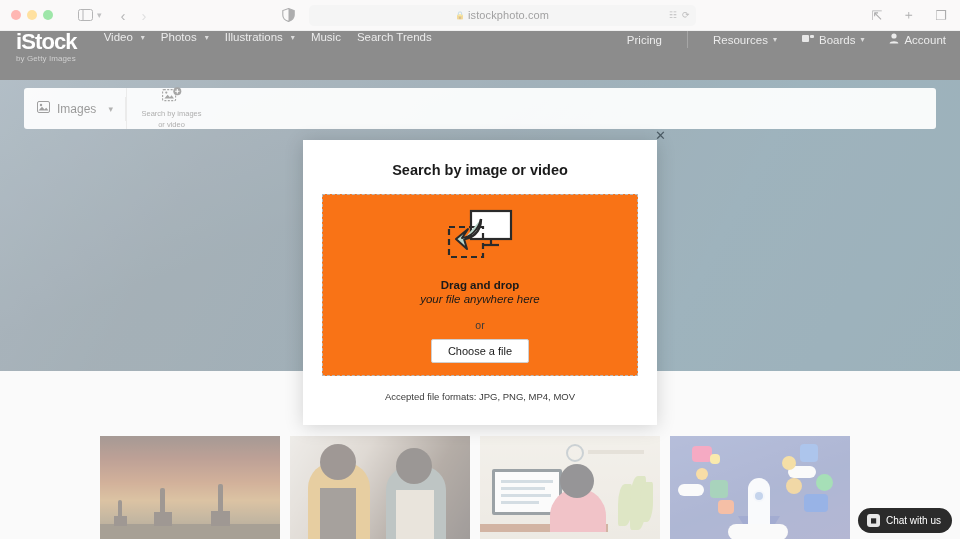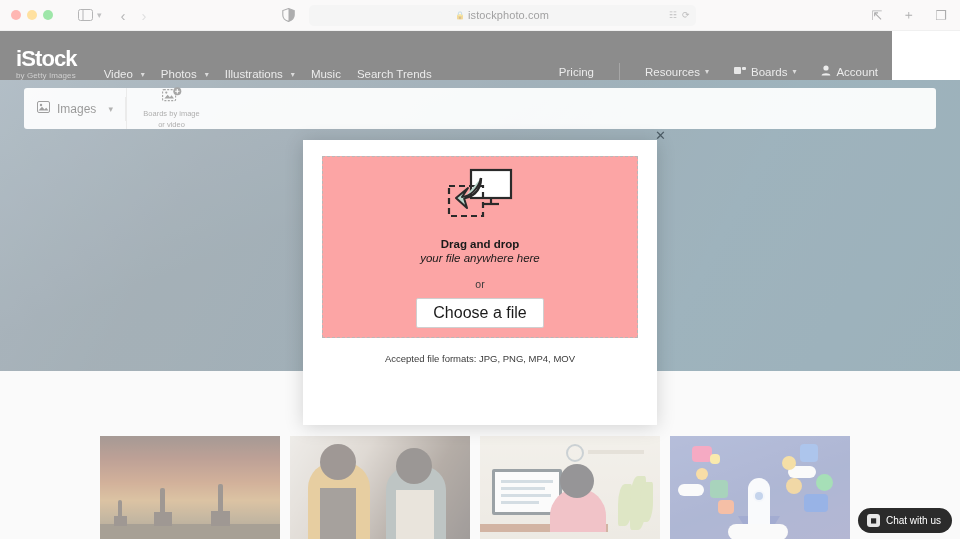--- a/index.html
+++ b/index.html
@@ -46,22 +46,22 @@
     position: absolute; right: 6px; display: flex; align-items: center; gap: 5px;
     font-size: 9px; color: #6a6a6c;
   }
   .chrome-right {
     position: absolute; right: 13px; display: flex; align-items: center; gap: 20px;
     color: #4a4a4c; font-size: 13px;
   }
 
   
   .site-header {
-    position: absolute; top: 31px; left: 0; width: 892px; height: 49px;
-    background: #000; display: flex; align-items: flex-end;
+    position: absolute; top: 31px; left: 0; width: 960px; height: 49px;
+    background: #000; display: flex; align-items: flex-start;
   }
   .logo { margin-left: 16px; line-height: 1; }
   .logo .mark {
     color: #fff; font-size: 22px; font-weight: bold; letter-spacing: -.9px;
     font-family: "Liberation Sans", sans-serif;
   }
   .logo .sub { color: #9b9b9b; font-size: 8px; margin-top: 2px; letter-spacing: .1px; }
   .main-nav { display: flex; align-items: center; gap: 16px; margin-left: 27px; }
   .nav-item {
     color: #d6d6d6; font-size: 11.5px; display: flex; align-items: center; gap: 8px;
@@ -173,30 +173,30 @@
     position: absolute; left: 655px; top: 129px; z-index: 60;
     font-size: 13px; color: #4a5a63; line-height: 1; background: none; border: 0; cursor: pointer;
     font-family: "Liberation Sans", sans-serif;
   }
   .modal-title {
     text-align: center; font-size: 14.5px; font-weight: bold; color: #1a1a1a;
     margin-top: 22px;
   }
   .dropzone {
     margin: 16px 19px 0 19px; height: 182px;
-    border: 1.5px dashed #b8b8b8; background: #fca5a5;
+    border: 1.5px dashed #b8b8b8; background: #f97316;
     display: flex; flex-direction: column; align-items: center; justify-content: center;
   }
   .dz-icon { width: 70px; height: 56px; position: relative; margin-bottom: 16px; }
   .dz-line1 { font-size: 11.5px; color: #1a1a1a; font-weight: bold; }
   .dz-line2 { font-size: 11.5px; color: #1a1a1a; margin-top: 2px; font-style: italic; }
   .dz-or { font-size: 10.5px; color: #3a3a3a; margin-top: 14px; }
   .dz-btn {
     margin-top: 8px; background: #fff; border: 1px solid #cfcfcf; border-radius: 2px;
-    padding: 5px 16px; font-size: 16px; color: #1a1a1a; cursor: pointer;
+    padding: 5px 16px; font-size: 11px; color: #1a1a1a; cursor: pointer;
     font-family: "Liberation Sans", sans-serif;
   }
   .modal-foot {
     text-align: center; font-size: 9.5px; color: #3a3a3a; margin-top: 15px;
   }
 
   
   .chat {
     position: absolute; right: 8px; bottom: 6px; z-index: 70;
     background: #2b2b2b; border-radius: 15px; height: 25px;
@@ -336,21 +336,21 @@
         <div class="sb-img-search">
           <span>
             <svg width="20" height="17" viewBox="0 0 20 17">
               <rect x="0.6" y="2.6" width="13" height="11" rx="1.2" fill="none" stroke="#3a3a3a" stroke-width="1.1" stroke-dasharray="2 1.4"></rect>
               <path d="M2.4 11.6 L5.6 7.8 L7.9 10.2 L9.6 8.3 L12 11.6 Z" fill="#3a3a3a"></path>
               <circle cx="4.3" cy="5.6" r="1.1" fill="#3a3a3a"></circle>
               <circle cx="15.3" cy="4.2" r="4" fill="#3a3a3a"></circle>
               <path d="M15.3 2 V6.4 M13.1 4.2 H17.5" stroke="#fff" stroke-width="1.1"></path>
             </svg>
           </span>
-          <span class="lbl">Boards by image</span>
+          <span class="lbl">Search by images</span>
           <span class="lbl">or video</span>
         </div>
       </div>
 
       <div class="hero-title">G…n.</div>
       <div class="hero-sub">New to iSto…s, photos,</div>
 
     </div>
   </div>
 
@@ -420,20 +420,21 @@
         <div class="ic" style="left:40px;top:18px;width:10px;height:10px;background:#f2d14a;"></div>
       </div>
     </div>
   </div>
 
   <div class="scrim"></div>
 
   <button class="modal-close">✕</button>
 
   <div class="modal">
+    <div class="modal-title">Search by image or video</div>
 
     <div class="dropzone">
       <div class="dz-icon">
         <svg width="70" height="56" viewBox="0 0 70 56">
           <rect x="26" y="4" width="40" height="28" fill="#fff" stroke="#2a2a2a" stroke-width="2.2"></rect>
           <line x1="46" y1="32" x2="46" y2="38" stroke="#2a2a2a" stroke-width="2.2"></line>
           <line x1="38" y1="38" x2="54" y2="38" stroke="#2a2a2a" stroke-width="2.2"></line>
           <rect x="4" y="20" width="34" height="30" fill="none" stroke="#2a2a2a" stroke-width="2.2" stroke-dasharray="6 4"></rect>
           <path d="M36 12 C36 26 26 32 17 32" fill="none" stroke="#2a2a2a" stroke-width="2.4"></path>
           <path d="M36 12 C33 24 25 30 17 31 L23 22 L11 32 L22 42 L19 32" fill="#b9d6cb" stroke="#2a2a2a" stroke-width="2" stroke-linejoin="round"></path>

